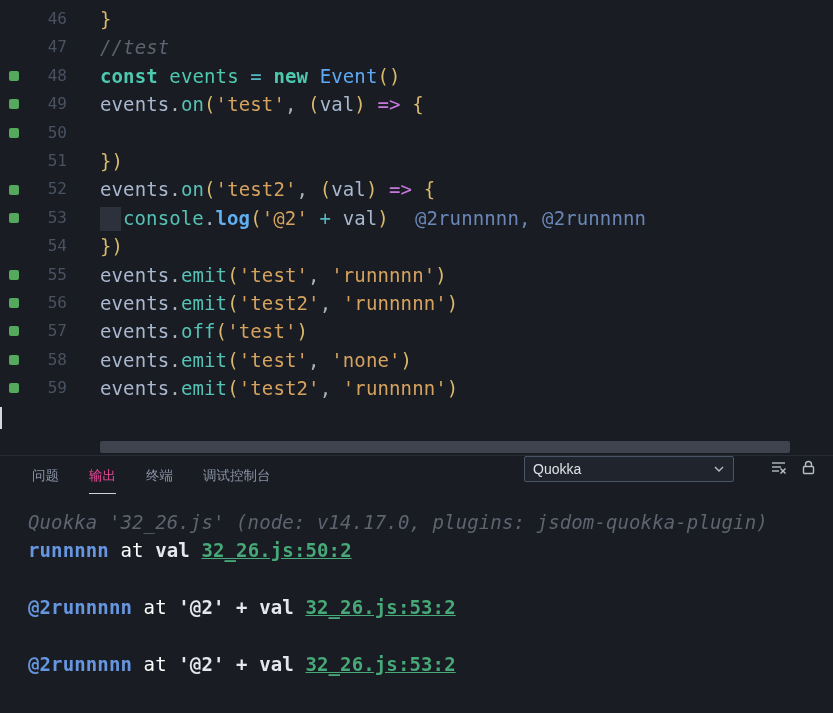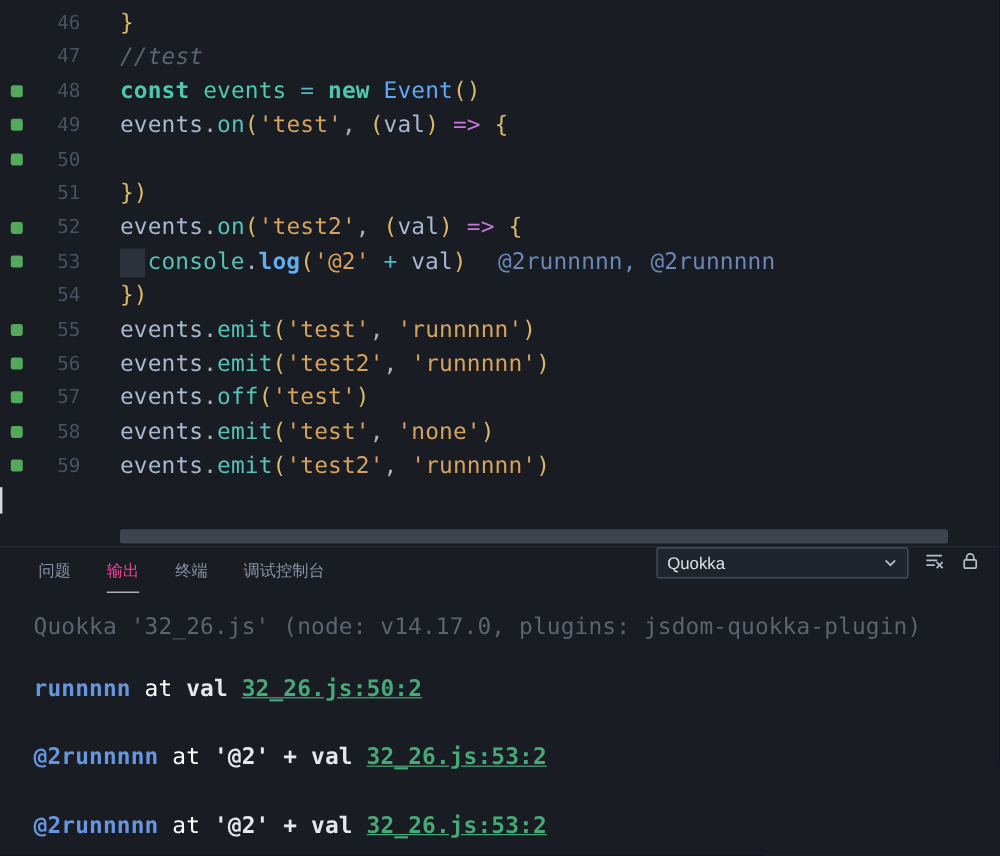--- a/index.html
+++ b/index.html
@@ -40,28 +40,28 @@
 
   
   .panel{height:257px;border-top:1px solid #262b33;box-sizing:border-box;}
   .panel-header{height:40px;display:flex;align-items:flex-start;padding:0 14px 0 32px;box-sizing:border-box;}
   .tabs{display:flex;align-items:center;flex:1;}
   .tab{font-family:"Liberation Sans",sans-serif;font-size:13.5px;color:#8a93a6;margin-right:30px;
        padding:11px 0 8px;cursor:pointer;border-bottom:1px solid transparent;}
   .tab.active{color:#ec4899;border-bottom-color:#cfd4dc;}
   .dropdown{width:210px;height:26px;background:#20242c;border:1px solid #4b5568;border-radius:2px;
             display:flex;align-items:center;justify-content:space-between;padding:0 8px;box-sizing:border-box;
-            margin-right:2px;cursor:pointer;}
+            margin-right:25px;cursor:pointer;}
   .dropdown span{font-family:"Liberation Sans",sans-serif;font-size:14px;color:#dde1e8;}
   .icon-btn{width:22px;height:22px;display:flex;align-items:center;justify-content:center;margin-left:8px;cursor:pointer;}
   .icon-btn svg{stroke:#b7bdc9;fill:none;stroke-width:1.4;}
 
   .output{padding:12px 0 0 28px;white-space:pre;font-size:19px;letter-spacing:.12px;}
   .out-line{height:28px;line-height:28px;}
-  .out-meta{color:#5d6470;margin-bottom:24px;}
+  .out-meta{color:#5d6470;font-style:italic;}
   .out-log{margin-bottom:29px;}
   .o-oval{color:#6796e0;font-weight:700;}
   .o-oat{color:#ffffff;}
   .o-oexpr{color:#e4e7ec;font-weight:700;}
   .o-olink{color:#47a878;font-weight:700;text-decoration:underline;cursor:pointer;}
 </style>
 </head>
 <body>
 
 <div class="screen">

